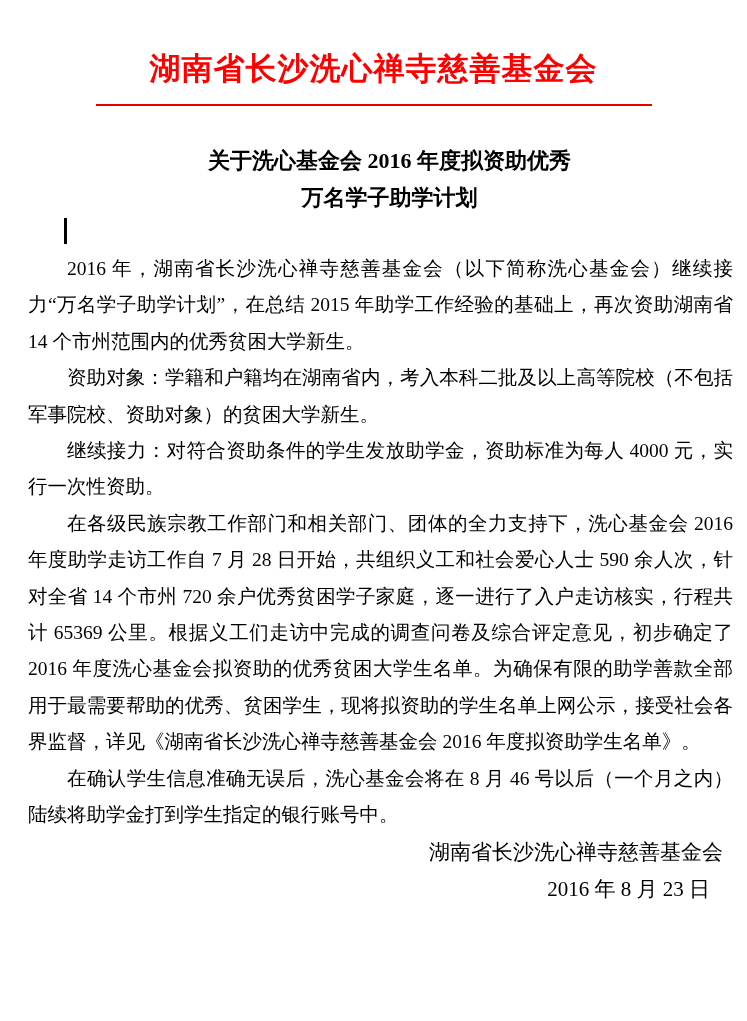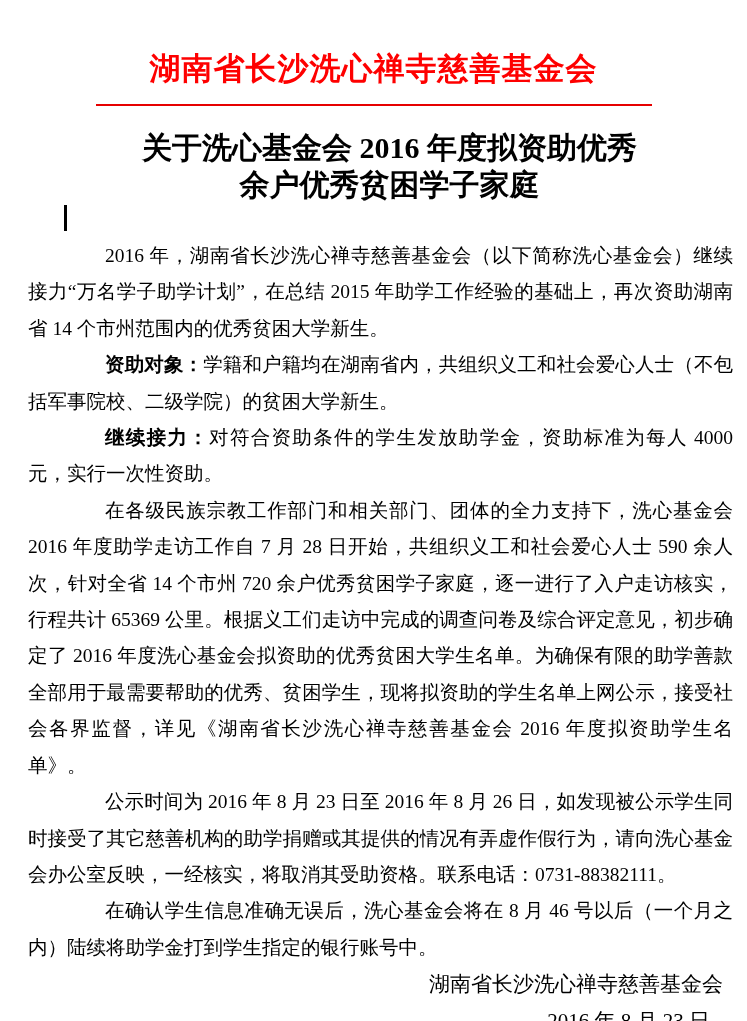--- a/index.html
+++ b/index.html
@@ -23,23 +23,23 @@
     line-height: 38px;
     font-weight: 700;
     letter-spacing: 1px;
   }
   .divider {
     width: 556px; height: 2px;
     background: #e60000;
     margin: 16px auto 0 auto;
   }
   .doc-title {
-    margin-top: 23px;
+    margin-top: 36px;
     text-align: center;
-    font-size: 30px;
+    font-size: 22px;
     line-height: 37px;
     font-weight: 700;
     padding-left: 32px;
   }
   .caret-line {
     position: relative;
     height: 35px;
   }
   .caret {
     position: absolute;
@@ -50,53 +50,52 @@
   .body-text {
     padding: 0 14px 0 28px;
     font-size: 19.5px;
     line-height: 36.4px;
     text-align: justify;
   }
   .body-text p {
     text-indent: 2em;
     margin: 0;
   }
-  .body-text b { font-weight: 700; margin-left: 38px; }
+  .body-text b { font-weight: 400; }
   .sign-block {
     padding-right: 24px;
     text-align: right;
     font-size: 21px;
     line-height: 37px;
   }
   .sign-date { padding-right: 13px; }
 </style>
 </head>
 <body>
 
 <div class="page">
 
   <div class="org-title">湖南省长沙洗心禅寺慈善基金会</div>
 
   <div class="divider"></div>
 
   <div class="doc-title">
     <div>关于洗心基金会 2016 年度拟资助优秀</div>
-    <div>余户优秀贫困学子家庭</div>
+    <div>万名学子助学计划</div>
   </div>
 
   <div class="caret-line">
     <div class="caret"></div>
   </div>
 
   <div class="body-text">
     <p><b></b><span>2016 年，湖南省长沙洗心禅寺慈善基金会（以下简称洗心基金会）继续接力“万名学子助学计划”，在总结 2015 年助学工作经验的基础上，再次资助湖南省 14 个市州范围内的优秀贫困大学新生。</span></p>
-    <p><b>资助对象：</b><span>学籍和户籍均在湖南省内，共组织义工和社会爱心人士（不包括军事院校、二级学院）的贫困大学新生。</span></p>
+    <p><b>资助对象：</b><span>学籍和户籍均在湖南省内，考入本科二批及以上高等院校（不包括军事院校、资助对象）的贫困大学新生。</span></p>
     <p><b>继续接力：</b><span>对符合资助条件的学生发放助学金，资助标准为每人 4000 元，实行一次性资助。</span></p>
     <p><b></b><span>在各级民族宗教工作部门和相关部门、团体的全力支持下，洗心基金会 2016 年度助学走访工作自 7 月 28 日开始，共组织义工和社会爱心人士 590 余人次，针对全省 14 个市州 720 余户优秀贫困学子家庭，逐一进行了入户走访核实，行程共计 65369 公里。根据义工们走访中完成的调查问卷及综合评定意见，初步确定了 2016 年度洗心基金会拟资助的优秀贫困大学生名单。为确保有限的助学善款全部用于最需要帮助的优秀、贫困学生，现将拟资助的学生名单上网公示，接受社会各界监督，详见《湖南省长沙洗心禅寺慈善基金会 2016 年度拟资助学生名单》。</span></p>
-    <p><b></b><span>公示时间为 2016 年 8 月 23 日至 2016 年 8 月 26 日，如发现被公示学生同时接受了其它慈善机构的助学捐赠或其提供的情况有弄虚作假行为，请向洗心基金会办公室反映，一经核实，将取消其受助资格。联系电话：0731-88382111。</span></p>
     <p><b></b><span>在确认学生信息准确无误后，洗心基金会将在 8 月 46 号以后（一个月之内）陆续将助学金打到学生指定的银行账号中。</span></p>
   </div>
 
   <div class="sign-block">
     <div>湖南省长沙洗心禅寺慈善基金会</div>
     <div class="sign-date">2016 年 8 月 23 日</div>
   </div>
 
 </div>
 

